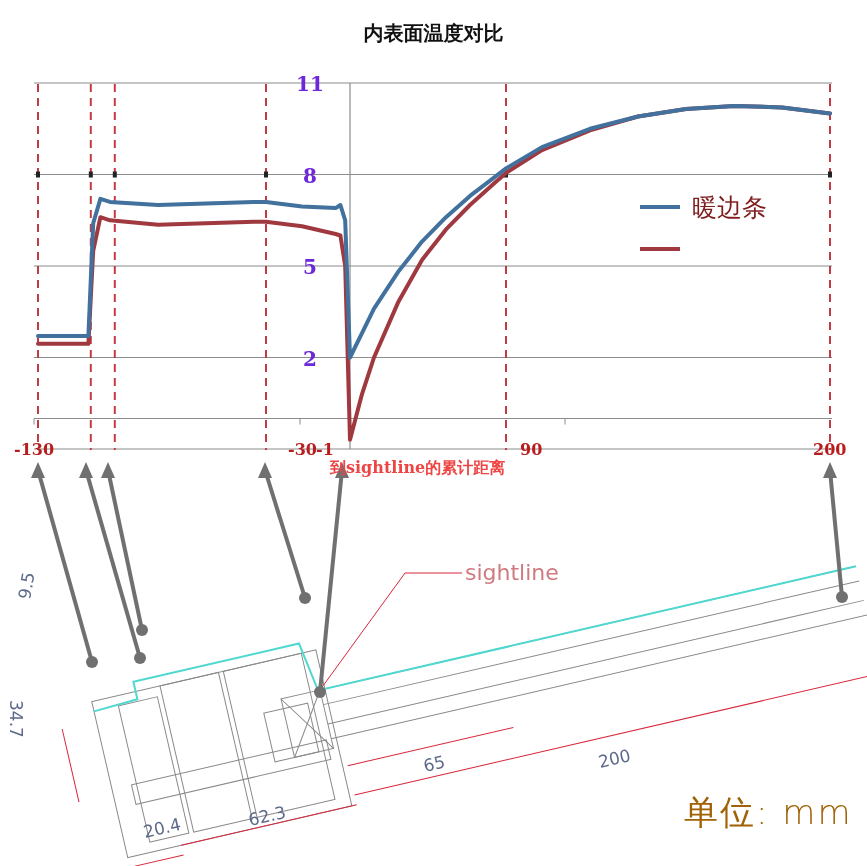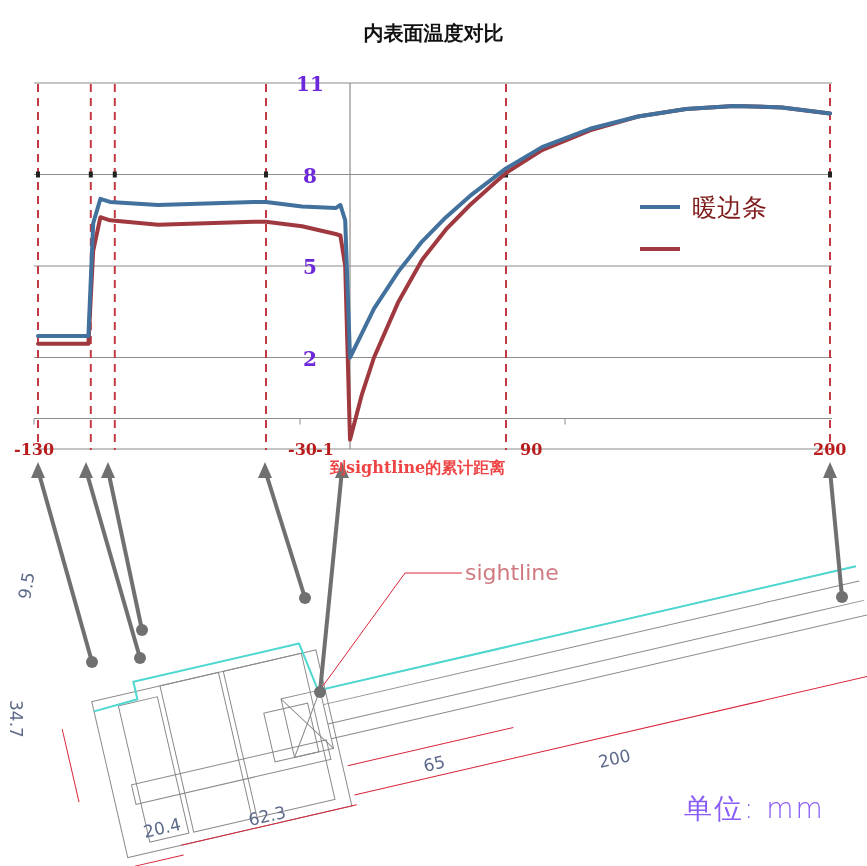--- a/index.html
+++ b/index.html
@@ -11,21 +11,21 @@
   .ytick { position:absolute; font-weight:bold; font-size:20px; color:#6d28d9;
            font-family:"DejaVu Serif", serif; width:40px; text-align:center; }
   .xtick { position:absolute; font-weight:bold; font-size:16px; color:#b91c1c;
            font-family:"DejaVu Serif", serif; }
   .xlabel { position:absolute; top:458px; left:330px; font-weight:bold; font-size:16px; color:#ef4444;
             font-family:"DejaVu Serif", serif; }
   .legend { position:absolute; left:640px; top:186px; }
   .legend-item { display:flex; align-items:center; height:42px; }
   .legend-swatch { width:40px; height:4px; margin-right:12px; }
   .legend-label { font-size:25px; color:#7f1d1d; font-family:"DejaVu Sans", sans-serif; }
-  .unit-label { position:absolute; left:684px; top:790px; font-size:28px; color:#8b5cf6;
+  .unit-label { position:absolute; left:684px; top:790px; font-size:34px; color:#a16207;
                 font-family:"DejaVu Sans", sans-serif; font-weight:100; letter-spacing:2px; }
   svg text { font-family:"DejaVu Sans", sans-serif; }
 </style>
 </head>
 <body>
 
 <div id="stage">
   <div class="title">内表面温度对比</div>
 
   <svg id="chart-svg" width="867" height="866" style="position:absolute;left:0;top:0">

